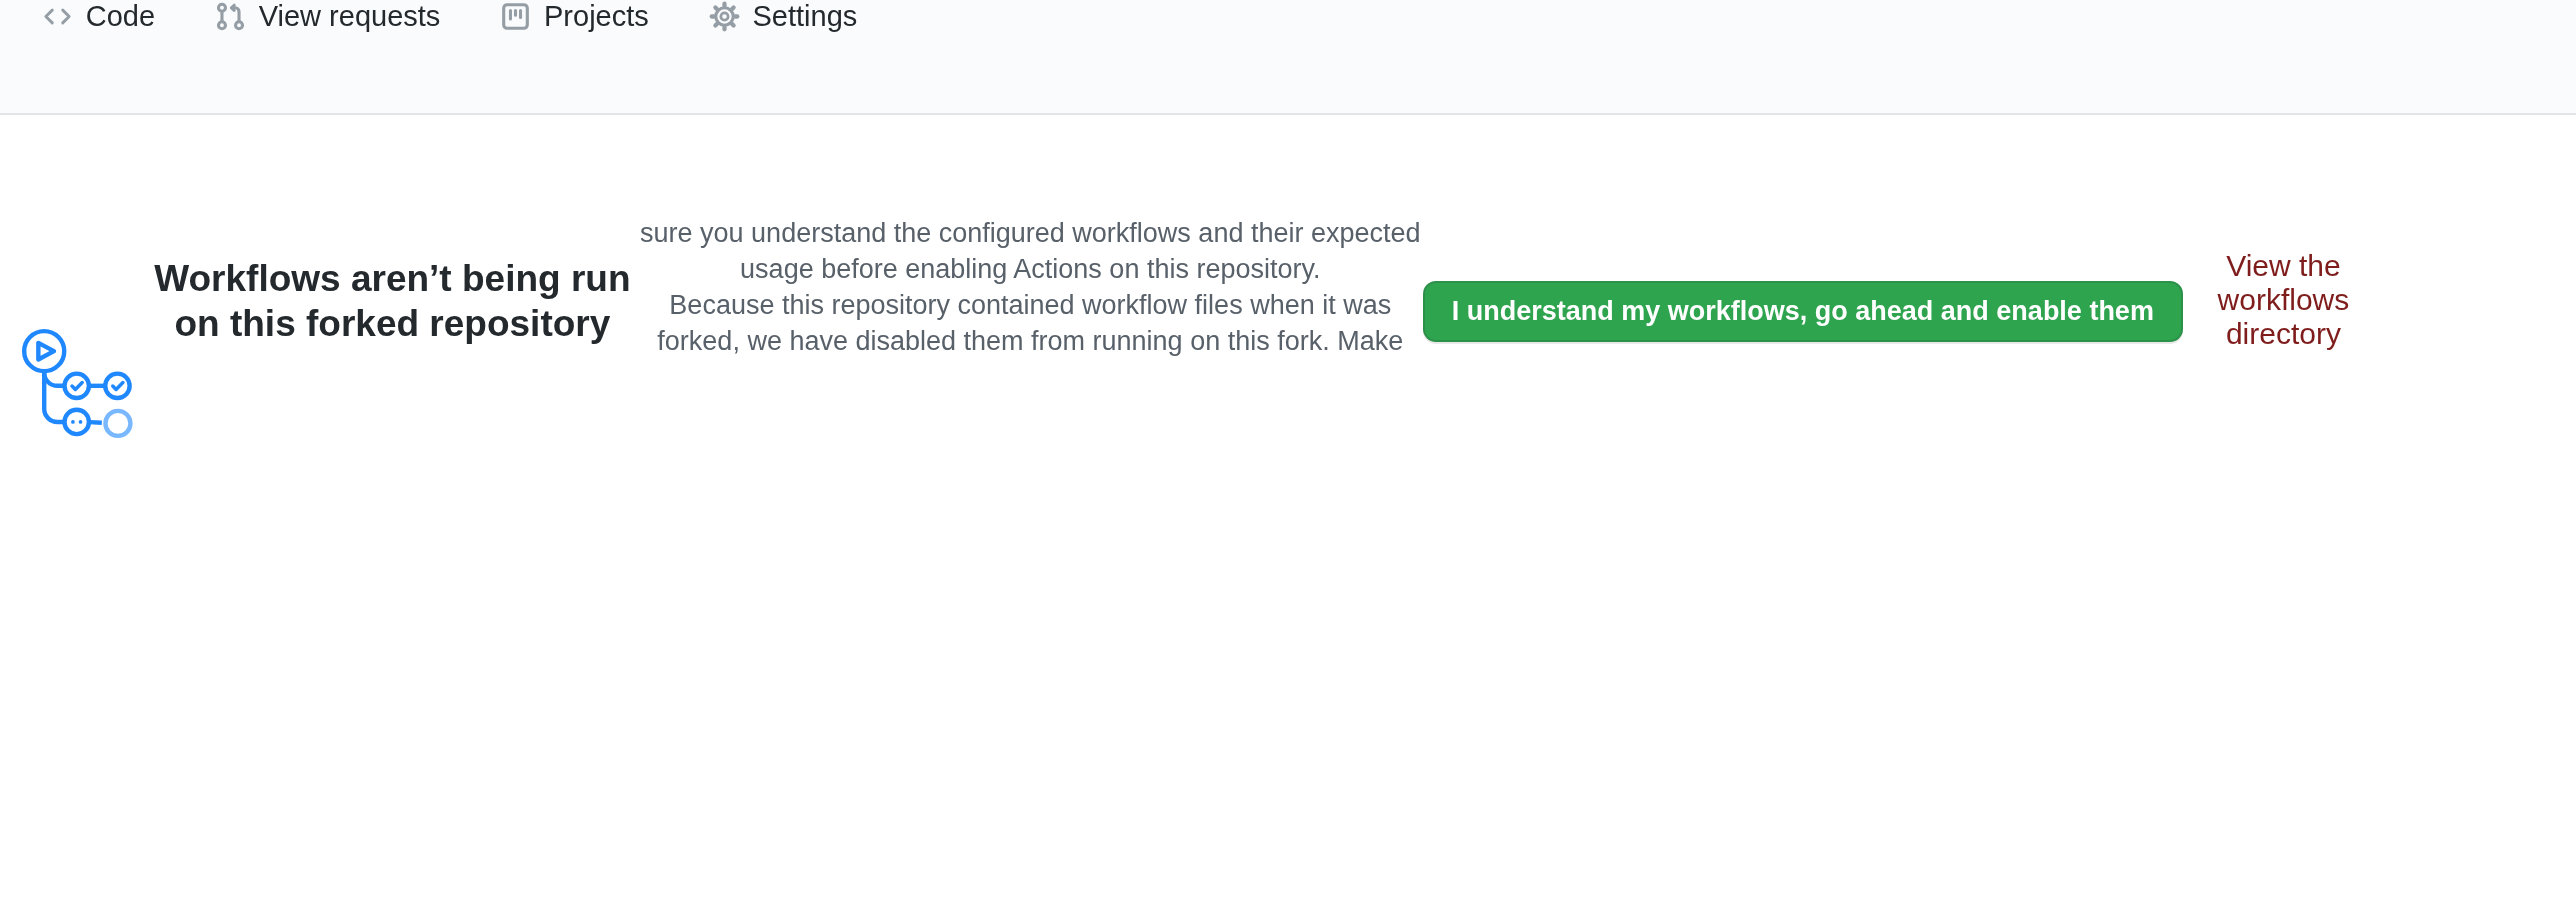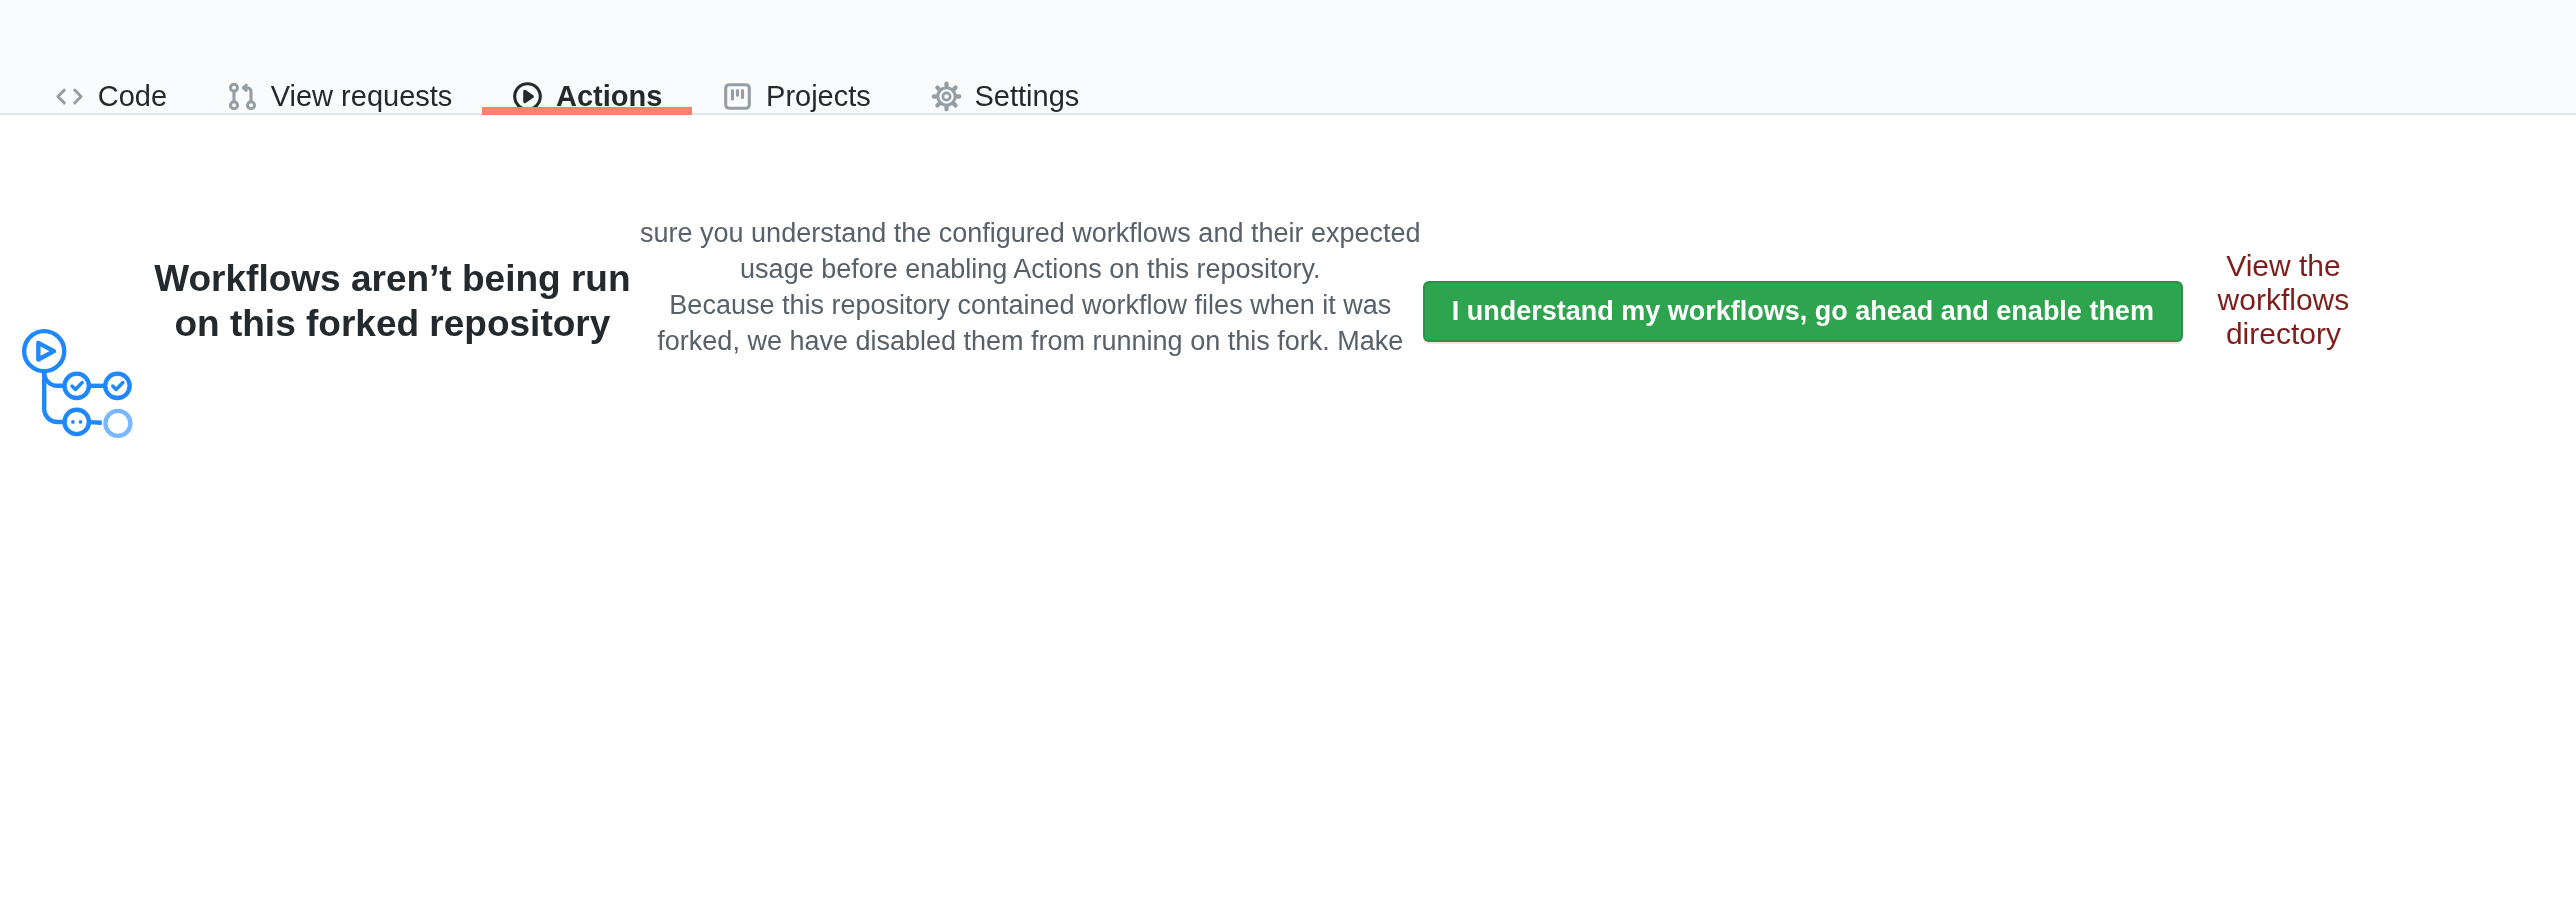--- a/index.html
+++ b/index.html
@@ -6,25 +6,25 @@
   html, body {
     width: 2576px; height: 923px;
     background: #ffffff;
     font-family: "Liberation Sans", sans-serif;
     overflow: hidden;
   }
 
   
   .reponav {
     display: flex;
-    align-items: flex-end;
+    align-items: flex-start;
     height: 115px;
     background: #fafbfc;
     border-bottom: 2px solid #e1e4e8;
-    padding-left: 24px;
+    padding-left: 12px;
   }
   .reponav-item {
     position: relative;
     display: flex;
     align-items: center;
     gap: 12.7px;
     padding: 0 30px;
     font-size: 29px;
     color: #24292e;
     cursor: pointer;
@@ -67,21 +67,21 @@
     height: 61px;
     padding: 0 27px;
     display: inline-flex;
     align-items: center;
     background: #2ea44f;
     color: #ffffff;
     font-family: "Liberation Sans", sans-serif;
     font-size: 27px;
     font-weight: 700;
     border: 2px solid rgba(27,31,35,0.15);
-    border-radius: 6px;
+    border-radius: 13px;
     box-shadow: 0 2px 0 rgba(27,31,35,0.10);
     cursor: pointer;
     white-space: nowrap;
   }
   .workflows-link {
     margin-top: 41px;
     font-size: 30px;
     color: #7f1d1d;
     text-decoration: none;
     cursor: pointer;
@@ -109,30 +109,20 @@
         <circle cx="3.6" cy="12.5" r="1.8"></circle>
         <line x1="3.6" y1="5.5" x2="3.6" y2="10.5"></line>
         <circle cx="12.4" cy="12.5" r="1.8"></circle>
         <path d="M8.6 3.5 h1.8 a2 2 0 0 1 2 2 v5"></path>
         <path d="M9.9 2.2 L8.5 3.5 L9.9 4.8"></path>
       </svg>
     </span>
     <span>View requests</span>
   </div>
 
-  <div class="reponav-item selected">
-    <span class="octicon">
-      <svg width="31" height="31" viewBox="0 0 16 16" fill="none" stroke="#24292e" stroke-width="1.6" stroke-linejoin="round">
-        <circle cx="8" cy="8" r="6.6"></circle>
-        <path d="M6.6 5.3 L10.5 8 L6.6 10.7 Z" fill="#24292e"></path>
-      </svg>
-    </span>
-    <span>Actions</span>
-    <span class="tab-underline"></span>
-  </div>
 
   <div class="reponav-item">
     <span class="octicon">
       <svg width="31" height="31" viewBox="0 0 16 16" fill="none" stroke="#959da5" stroke-width="1.6" stroke-linecap="round">
         <rect x="1.9" y="1.9" width="12.2" height="12.2" rx="1.8"></rect>
         <line x1="5.4" y1="4.9" x2="5.4" y2="9.3"></line>
         <line x1="8" y1="4.9" x2="8" y2="7.3"></line>
         <line x1="10.6" y1="4.9" x2="10.6" y2="8.5"></line>
       </svg>
     </span>

